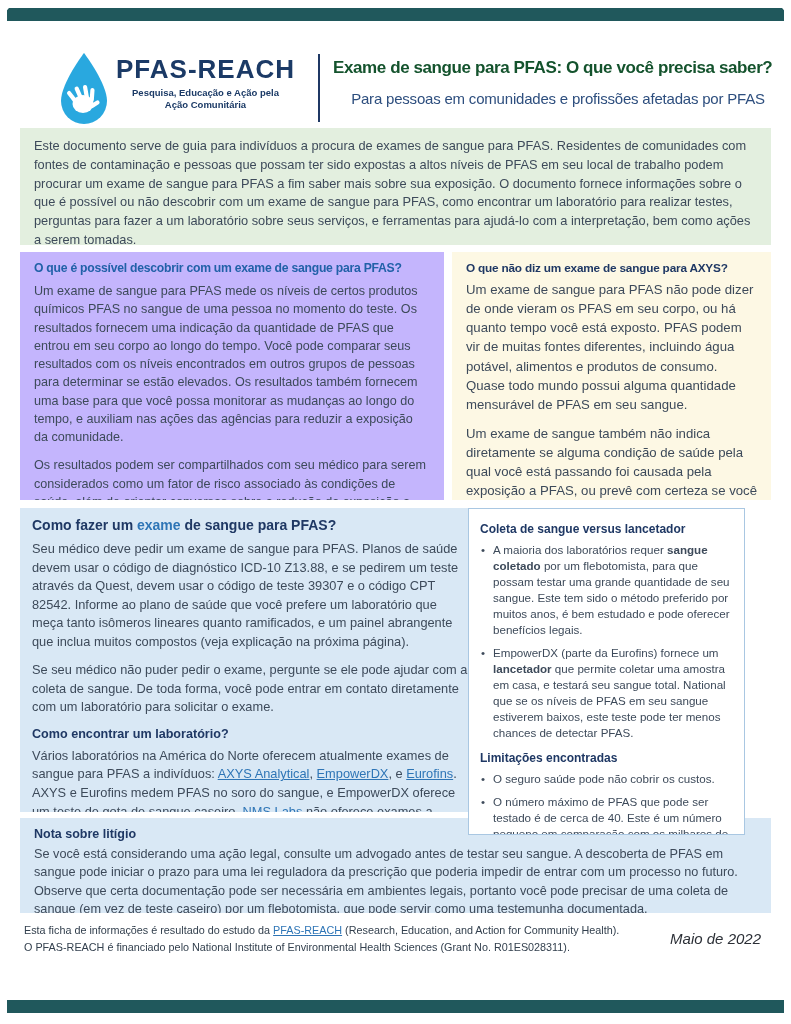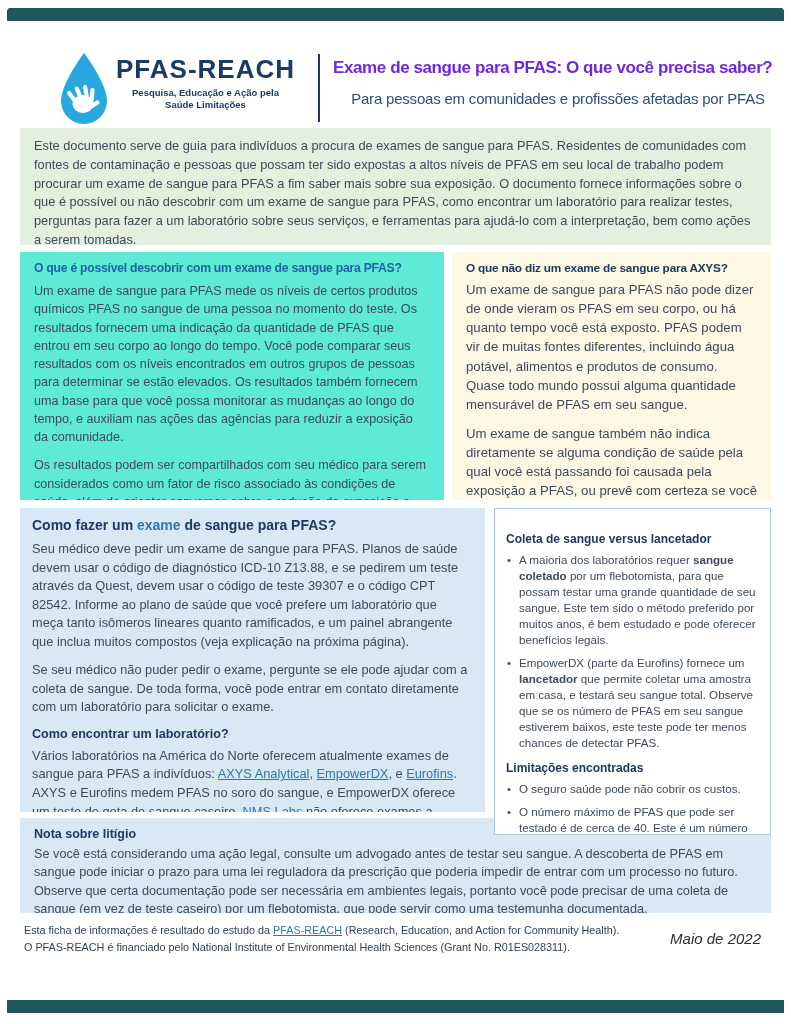--- a/index.html
+++ b/index.html
@@ -6,32 +6,32 @@
   #page{position:relative;width:791px;height:1024px;background:#ffffff;overflow:hidden;
         font-family:"Liberation Sans", sans-serif;color:#3d4a5a;border-radius:29px;}
   .bar{position:absolute;left:7px;width:777px;height:13px;background:#20585c;}
   
   #logo-drop{position:absolute;left:57px;top:52px;width:54px;height:74px;}
   #logo-text{position:absolute;left:116px;top:56px;color:#1b3a66;}
   #logo-name{font-size:26px;font-weight:600;letter-spacing:1px;line-height:1;}
   #logo-tagline{margin-top:5px;font-size:9.5px;font-weight:700;line-height:1.3;color:#1b3a66;text-align:center;}
   #header-divider{position:absolute;left:318px;top:54px;width:2px;height:68px;background:#1f3864;}
   #doc-title{position:absolute;left:333px;top:58px;width:450px;font-size:17px;font-weight:bold;
-             letter-spacing:-0.4px;color:#6d28d9;white-space:nowrap;}
+             letter-spacing:-0.4px;color:#14532d;white-space:nowrap;}
   #doc-subtitle{position:absolute;left:333px;top:90px;width:450px;font-size:15px;
                 letter-spacing:-0.2px;color:#2d4e7e;text-align:center;white-space:nowrap;}
   
   .box{position:absolute;box-sizing:border-box;padding:9px 14px;overflow:hidden;}
   #proposito{left:20px;top:128px;width:751px;height:117px;background:#e3efdf;}
-  #col-can{left:20px;top:252px;width:424px;height:248px;background:#5eead4;}
+  #col-can{left:20px;top:252px;width:424px;height:248px;background:#c4b5fd;}
   #col-cannot{left:452px;top:252px;width:319px;height:248px;background:#fdf8e4;}
   #how-to{left:20px;top:508px;width:465px;height:304px;background:#d9e8f5;padding-left:12px;}
   #litigation{left:20px;top:818px;width:751px;height:95px;background:#d9e8f5;}
-  #sidebar{left:494px;top:508px;width:277px;height:327px;background:#ffffff;
-           border:1.5px solid #a9c7e2;padding:21px 11px;}
+  #sidebar{left:468px;top:508px;width:277px;height:327px;background:#ffffff;
+           border:1.5px solid #a9c7e2;padding:11px 11px;}
   h2,h3{margin:0;padding:0;}
   .h-navy{color:#1f3864;}
   .h-blue{color:#2161a8;}
   #proposito h2{font-size:13px;margin-bottom:5px;}
   #col-can h2{font-size:12.2px;letter-spacing:-0.25px;white-space:nowrap;margin-bottom:7px;}
   #col-cannot h2{font-size:11.8px;letter-spacing:-0.2px;white-space:nowrap;margin-bottom:5px;}
   #how-to h2{font-size:14px;margin-bottom:7px;}
   #how-to h3{font-size:12.6px;margin:10px 0 6px 0;color:#1f3864;}
   #litigation h2{font-size:12.5px;margin-bottom:4px;}
   #sidebar h3{font-size:12px;color:#1f3864;margin:2px 0 6px 0;}
@@ -69,21 +69,21 @@
       <rect x="27" y="33" width="4.2" height="16" rx="2.1" transform="rotate(-10 29 41)"></rect>
       <rect x="33" y="36" width="4.2" height="14" rx="2.1" transform="rotate(4 35 43)"></rect>
       <rect x="36" y="47" width="4.2" height="11" rx="2.1" transform="rotate(58 38 52)"></rect>
     </g>
   </svg>
 
   <div id="logo-text">
     <div id="logo-name">PFAS-REACH</div>
     <div id="logo-tagline">
       <div>Pesquisa, Educação e Ação pela</div>
-      <div>Saúde Limitações</div>
+      <div>Ação Comunitária</div>
     </div>
   </div>
 
   <div id="header-divider"></div>
   <div id="doc-title">Exame de sangue para PFAS: O que você precisa saber?</div>
   <div id="doc-subtitle">Para pessoas em comunidades e profissões afetadas por PFAS</div>
 
   <div id="proposito" class="box">
     <p>Este documento serve de guia para indivíduos a procura de exames de sangue para PFAS. Residentes de comunidades com fontes de contaminação e pessoas que possam ter sido expostas a altos níveis de PFAS em seu local de trabalho podem procurar um exame de sangue para PFAS a fim saber mais sobre sua exposição. O documento fornece informações sobre o que é possível ou não descobrir com um exame de sangue para PFAS, como encontrar um laboratório para realizar testes, perguntas para fazer a um laboratório sobre seus serviços, e ferramentas para ajudá-lo com a interpretação, bem como ações a serem tomadas.</p>
   </div>
@@ -110,21 +110,21 @@
   </div>
 
   <div id="litigation" class="box">
     <h2 class="h-navy">Nota sobre litígio</h2>
     <p>Se você está considerando uma ação legal, consulte um advogado antes de testar seu sangue. A descoberta de PFAS em sangue pode iniciar o prazo para uma lei reguladora da prescrição que poderia impedir de entrar com um processo no futuro. Observe que certa documentação pode ser necessária em ambientes legais, portanto você pode precisar de uma coleta de sangue (em vez de teste caseiro) por um flebotomista, que pode servir como uma testemunha documentada.</p>
   </div>
 
   <div id="sidebar" class="box">
     <h3>Coleta de sangue versus lancetador</h3>
     <div class="bullet"><span>A maioria dos laboratórios requer </span><span class="seg-bold">sangue coletado</span><span> por um flebotomista, para que possam testar uma grande quantidade de seu sangue. Este tem sido o método preferido por muitos anos, é bem estudado e pode oferecer benefícios legais.</span></div>
-    <div class="bullet"><span>EmpowerDX (parte da Eurofins) fornece um </span><span class="seg-bold">lancetador</span><span> que permite coletar uma amostra em casa, e testará seu sangue total. Observe que se os número de PFAS em seu sangue estiverem baixos, este teste pode ter menos chances de detectar PFAS.</span></div>
+    <div class="bullet"><span>EmpowerDX (parte da Eurofins) fornece um </span><span class="seg-bold">lancetador</span><span> que permite coletar uma amostra em casa, e testará seu sangue total. National que se os níveis de PFAS em seu sangue estiverem baixos, este teste pode ter menos chances de detectar PFAS.</span></div>
     <h3 class="second">Limitações encontradas</h3>
     <div class="bullet">O seguro saúde pode não cobrir os custos.</div>
     <div class="bullet">O número máximo de PFAS que pode ser testado é de cerca de 40. Este é um número pequeno em comparação com os milhares de PFAS existentes.</div>
   </div>
 
   <div id="footer">
     <div><span>Esta ficha de informações é resultado do estudo da </span><span class="seg-link">PFAS-REACH</span><span> (Research, Education, and Action for Community Health).</span></div>
     <div>O PFAS-REACH é financiado pelo National Institute of Environmental Health Sciences (Grant No. R01ES028311).</div>
   </div>
   <div id="footer-date">Maio de 2022</div>

